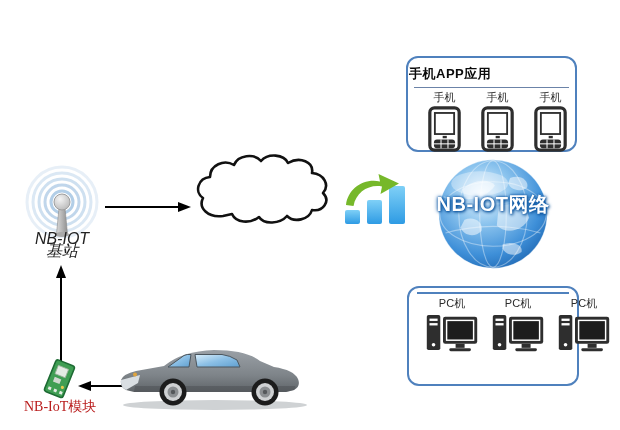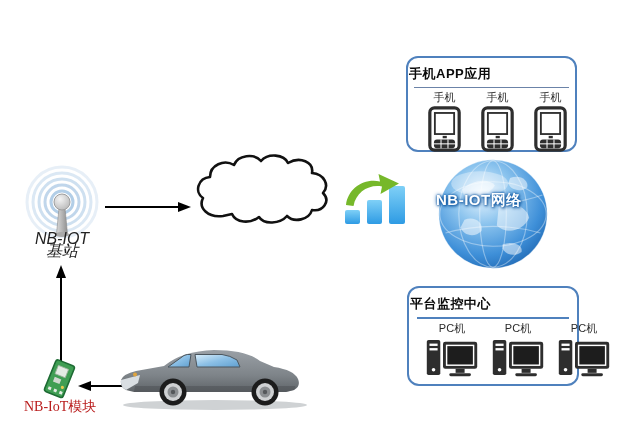--- a/index.html
+++ b/index.html
@@ -28,22 +28,22 @@
   #cloud svg{position:absolute;left:0;top:0;}
   .cloud-text{position:absolute;left:0;top:28px;width:100%;text-align:center;
     font-family:"Liberation Mono",monospace;font-size:15px;color:#000;letter-spacing:1px;}
 
   
   #chart{left:343px;top:169px;width:64px;height:58px;}
 
   
   #globe{left:436px;top:157px;width:114px;height:114px;}
   #globe svg{position:absolute;left:0;top:0;}
-  .globe-text{position:absolute;left:0;top:34px;width:100%;text-align:left;
-    font-size:15px;font-weight:bold;color:#fff;letter-spacing:.5px;
+  .globe-text{position:absolute;left:0;top:34px;width:100%;text-align:center;
+    font-size:20px;font-weight:bold;color:#fff;letter-spacing:.5px;
     text-shadow:0 0 2px #0e5aa8,0 0 4px #0e5aa8,1px 1px 3px #0a4a8c;}
 
   
   .panel{position:absolute;border:2px solid #4f81bd;border-radius:12px;background:#fff;box-sizing:border-box;}
   #app-panel{left:406px;top:56px;width:171px;height:96px;}
   #monitor-panel{left:407px;top:286px;width:172px;height:100px;}
   .panel-title{margin:7px 0 0 1px;font-size:13px;font-weight:bold;color:#0a0a0a;letter-spacing:.5px;}
   .divider{height:1px;margin:4px 6px 0 6px;}
   #app-divider{background:#6b83a8;}
   #monitor-divider{background:#4f81bd;height:2px;margin:4px 8px 0 8px;}
@@ -202,21 +202,20 @@
       <div class="device">
         <div class="device-label">手机</div>
         <svg width="33" height="46">
             <use href="#phone-icon"></use>
           </svg>
       </div>
     </div>
   </div>
 
   <div class="panel" id="monitor-panel">
-    <div class="panel-title">平台监控中心</div>
     <div class="divider" id="monitor-divider"></div>
     <div class="device-row">
       <div class="device">
         <div class="device-label">PC机</div>
         <svg width="54" height="42">
             <use href="#pc-icon"></use>
           </svg>
       </div>
       <div class="device">
         <div class="device-label">PC机</div>

